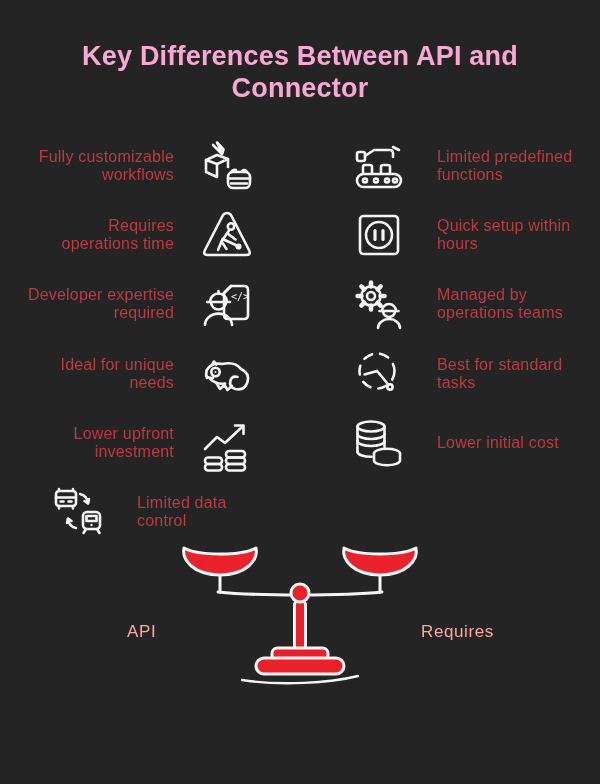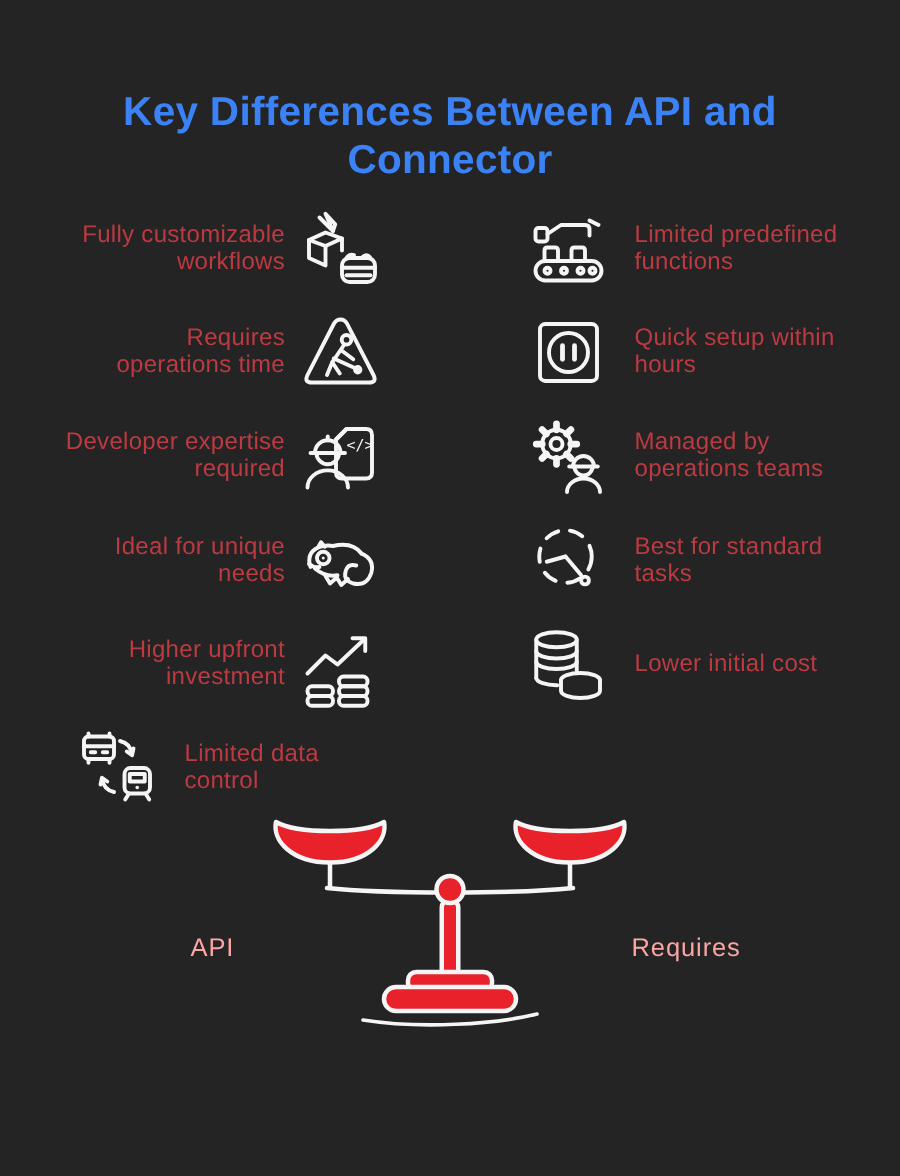--- a/index.html
+++ b/index.html
@@ -1,29 +1,29 @@
 <!DOCTYPE html>
 <html><head>
 <meta charset="utf-8">
 <style>
   html,body{margin:0;padding:0;background:#242424;}
   .canvas{
     position:relative;width:600px;height:784px;background:#242424;
     font-family:"Liberation Sans","DejaVu Sans",sans-serif;overflow:hidden;
   }
   .title{
-    position:absolute;top:58px;left:60px;width:480px;
+    position:absolute;top:40px;left:60px;width:480px;
     text-align:center;font-size:27px;font-weight:bold;line-height:1.2;
-    color:#3b82f6;letter-spacing:.2px;
+    color:#f9a8d4;letter-spacing:.2px;
   }
   .rows{position:absolute;top:131px;left:0;width:600px;}
   .row{display:flex;height:69.3px;align-items:center;}
   .half{box-sizing:border-box;display:flex;align-items:center;}
-  .half.left{width:300px;justify-content:flex-end;gap:8px;padding-right:44px;}
-  .half.right{width:300px;justify-content:flex-start;gap:15px;padding-left:50px;}
+  .half.left{width:300px;justify-content:flex-end;gap:24px;padding-right:44px;}
+  .half.right{width:300px;justify-content:flex-start;gap:29px;padding-left:50px;}
   .item-text{
     color:#bc3a41;font-size:16px;line-height:1.12;letter-spacing:.2px;
     white-space:pre-line;
   }
   .half.left .item-text{width:152px;text-align:right;}
   .half.right .item-text{width:158px;text-align:left;}
   .icon{width:58px;height:58px;flex:0 0 58px;color:#f5f5f5;}
   .icon svg{width:58px;height:58px;display:block;}
   .icon svg *{vector-effect:non-scaling-stroke;}
   .scale-wrap{position:absolute;left:130px;top:530px;width:340px;height:160px;}
@@ -179,21 +179,21 @@
             <circle cx="40" cy="42" r="2.6"></circle>
           </svg>
         </div>
         <div class="item-text">Best for standard
 tasks</div>
       </div>
     </div>
 
     <div class="row">
       <div class="half left">
-        <div class="item-text">Higher upfront
+        <div class="item-text">Lower upfront
 investment</div>
         <div class="icon">
           <svg viewBox="0 0 58 58" fill="none" stroke="currentColor" stroke-width="2.6" stroke-linecap="round" stroke-linejoin="round">
             <path d="M7 35 L19 23 L27 29 L44 13"></path>
             <path d="M37 11.5 L45.5 11.5 L45.5 20"></path>
             <rect x="7" y="43.5" width="17" height="6.5" rx="3"></rect>
             <rect x="7" y="50" width="17" height="6.5" rx="3"></rect>
             <rect x="28" y="37" width="19" height="6.5" rx="3"></rect>
             <rect x="28" y="43.5" width="19" height="6.5" rx="3"></rect>
             <rect x="28" y="50" width="19" height="6.5" rx="3"></rect>

